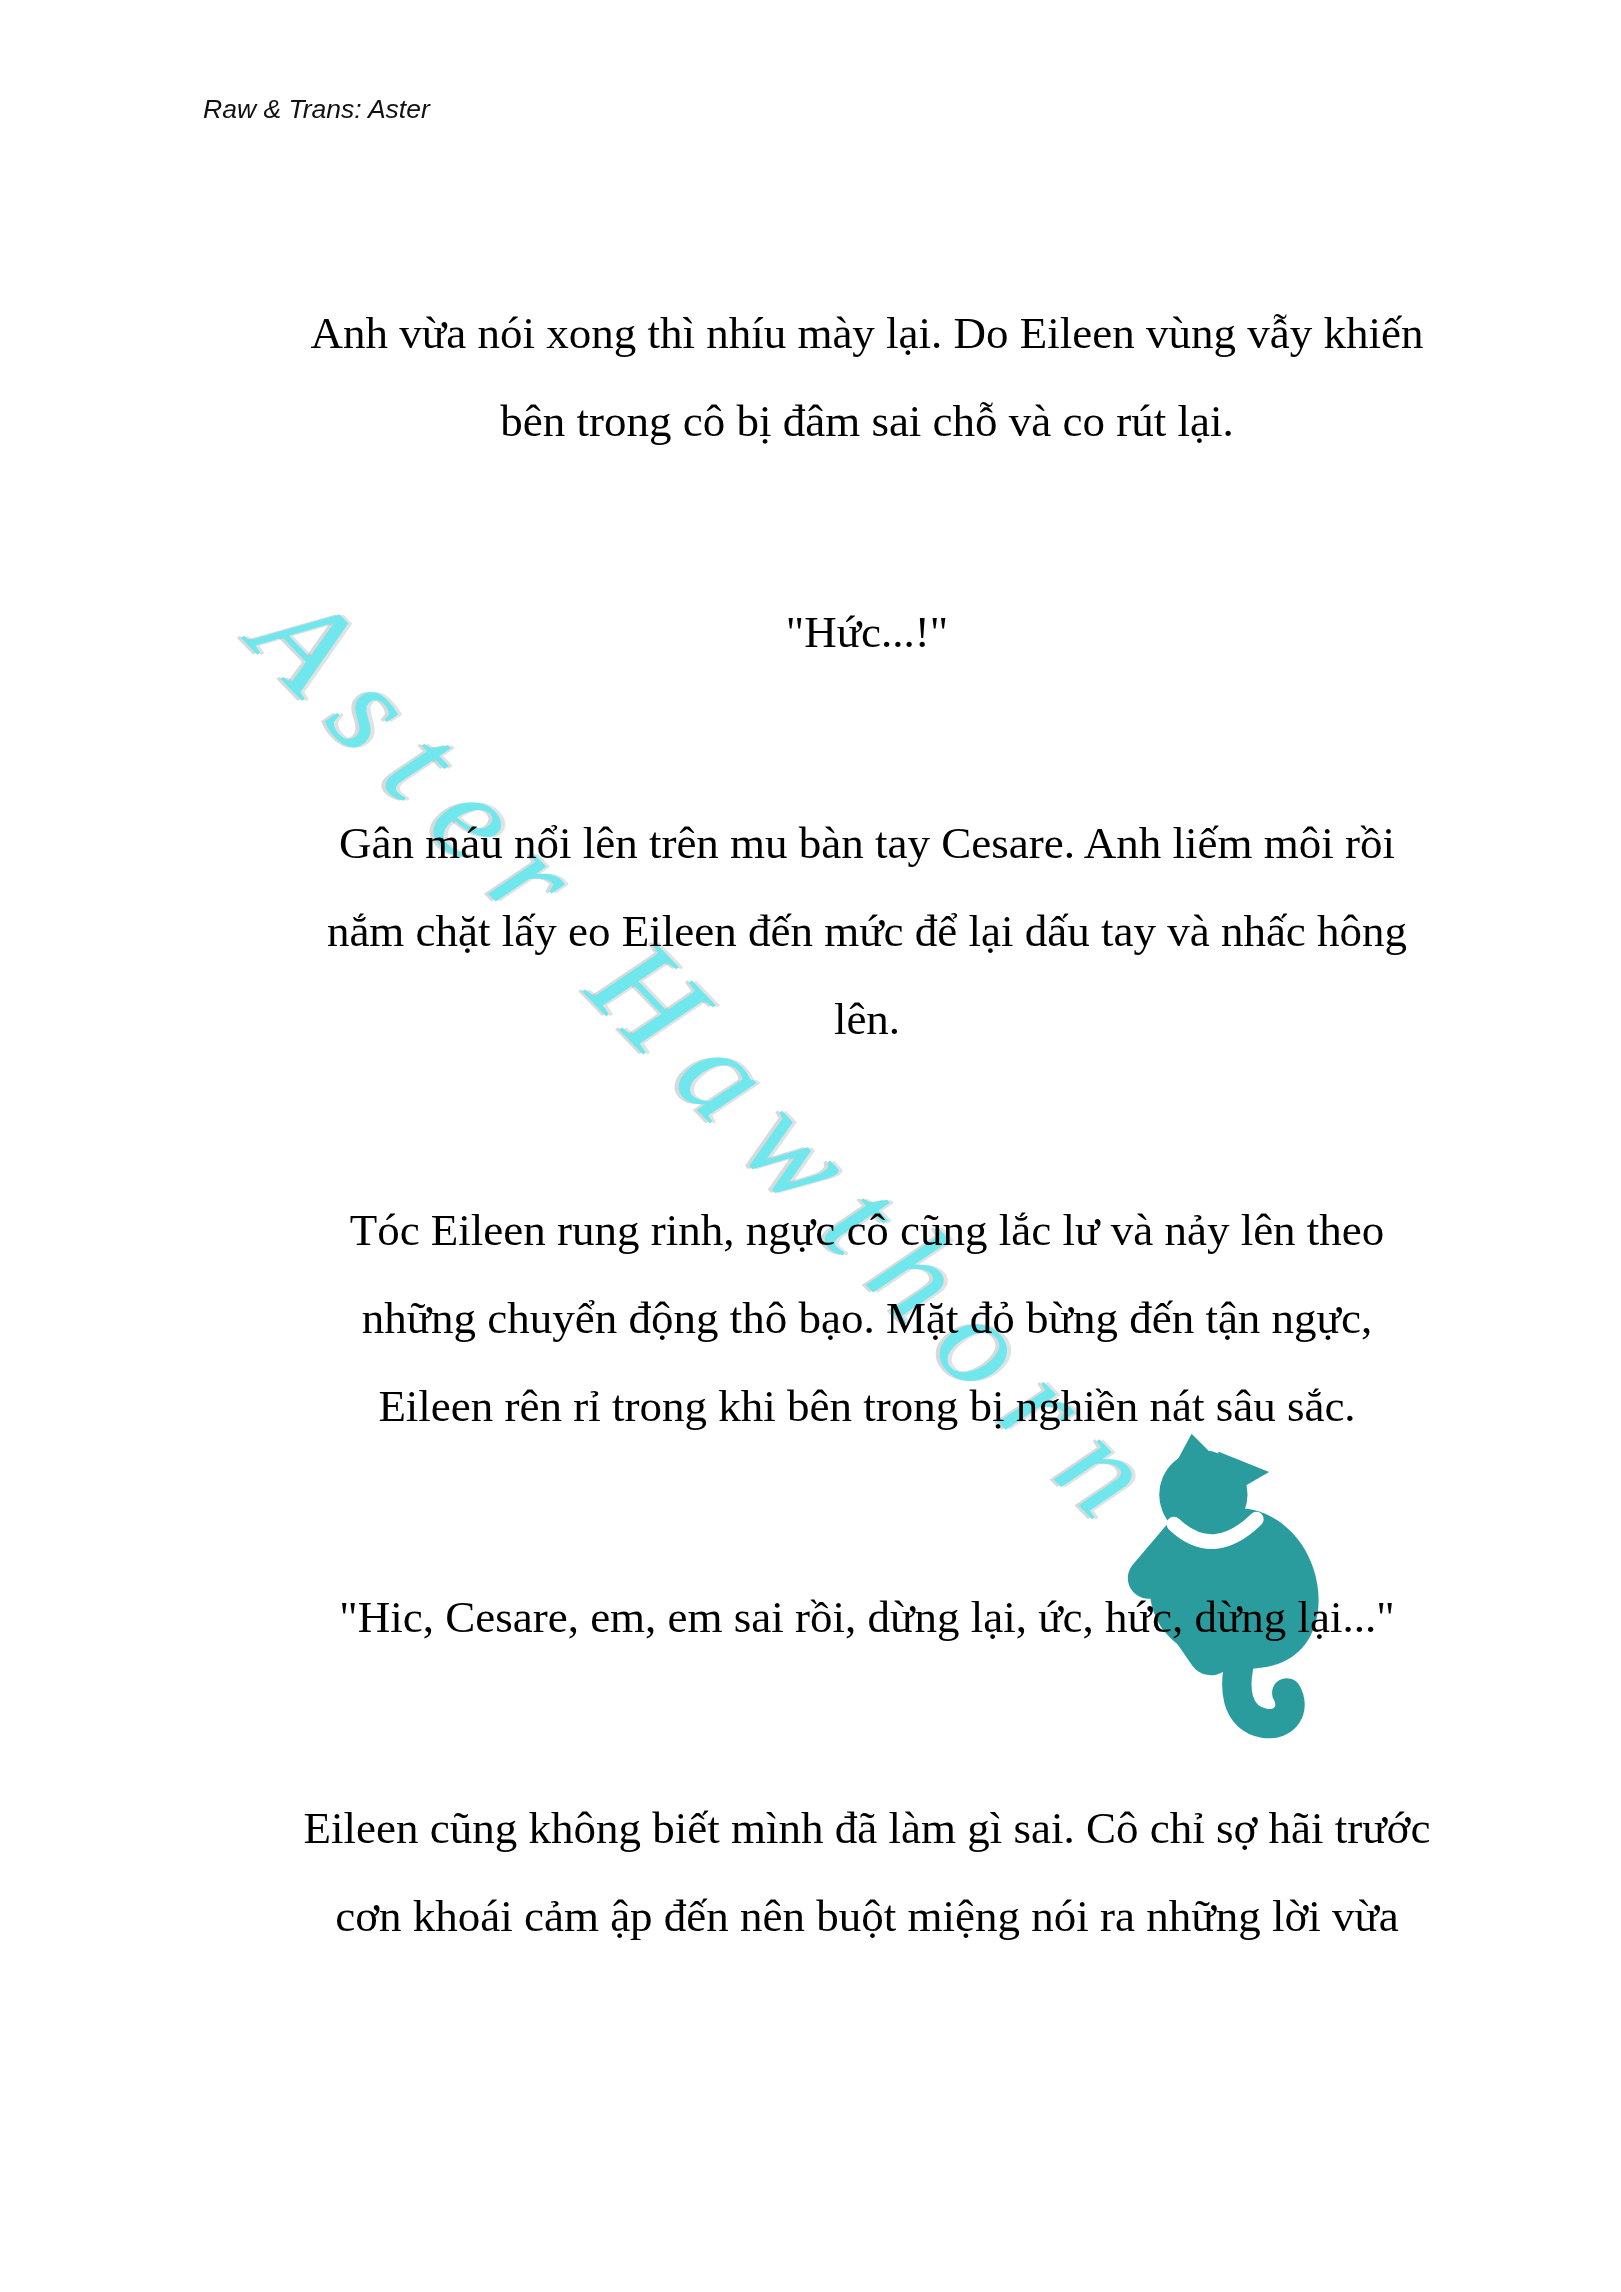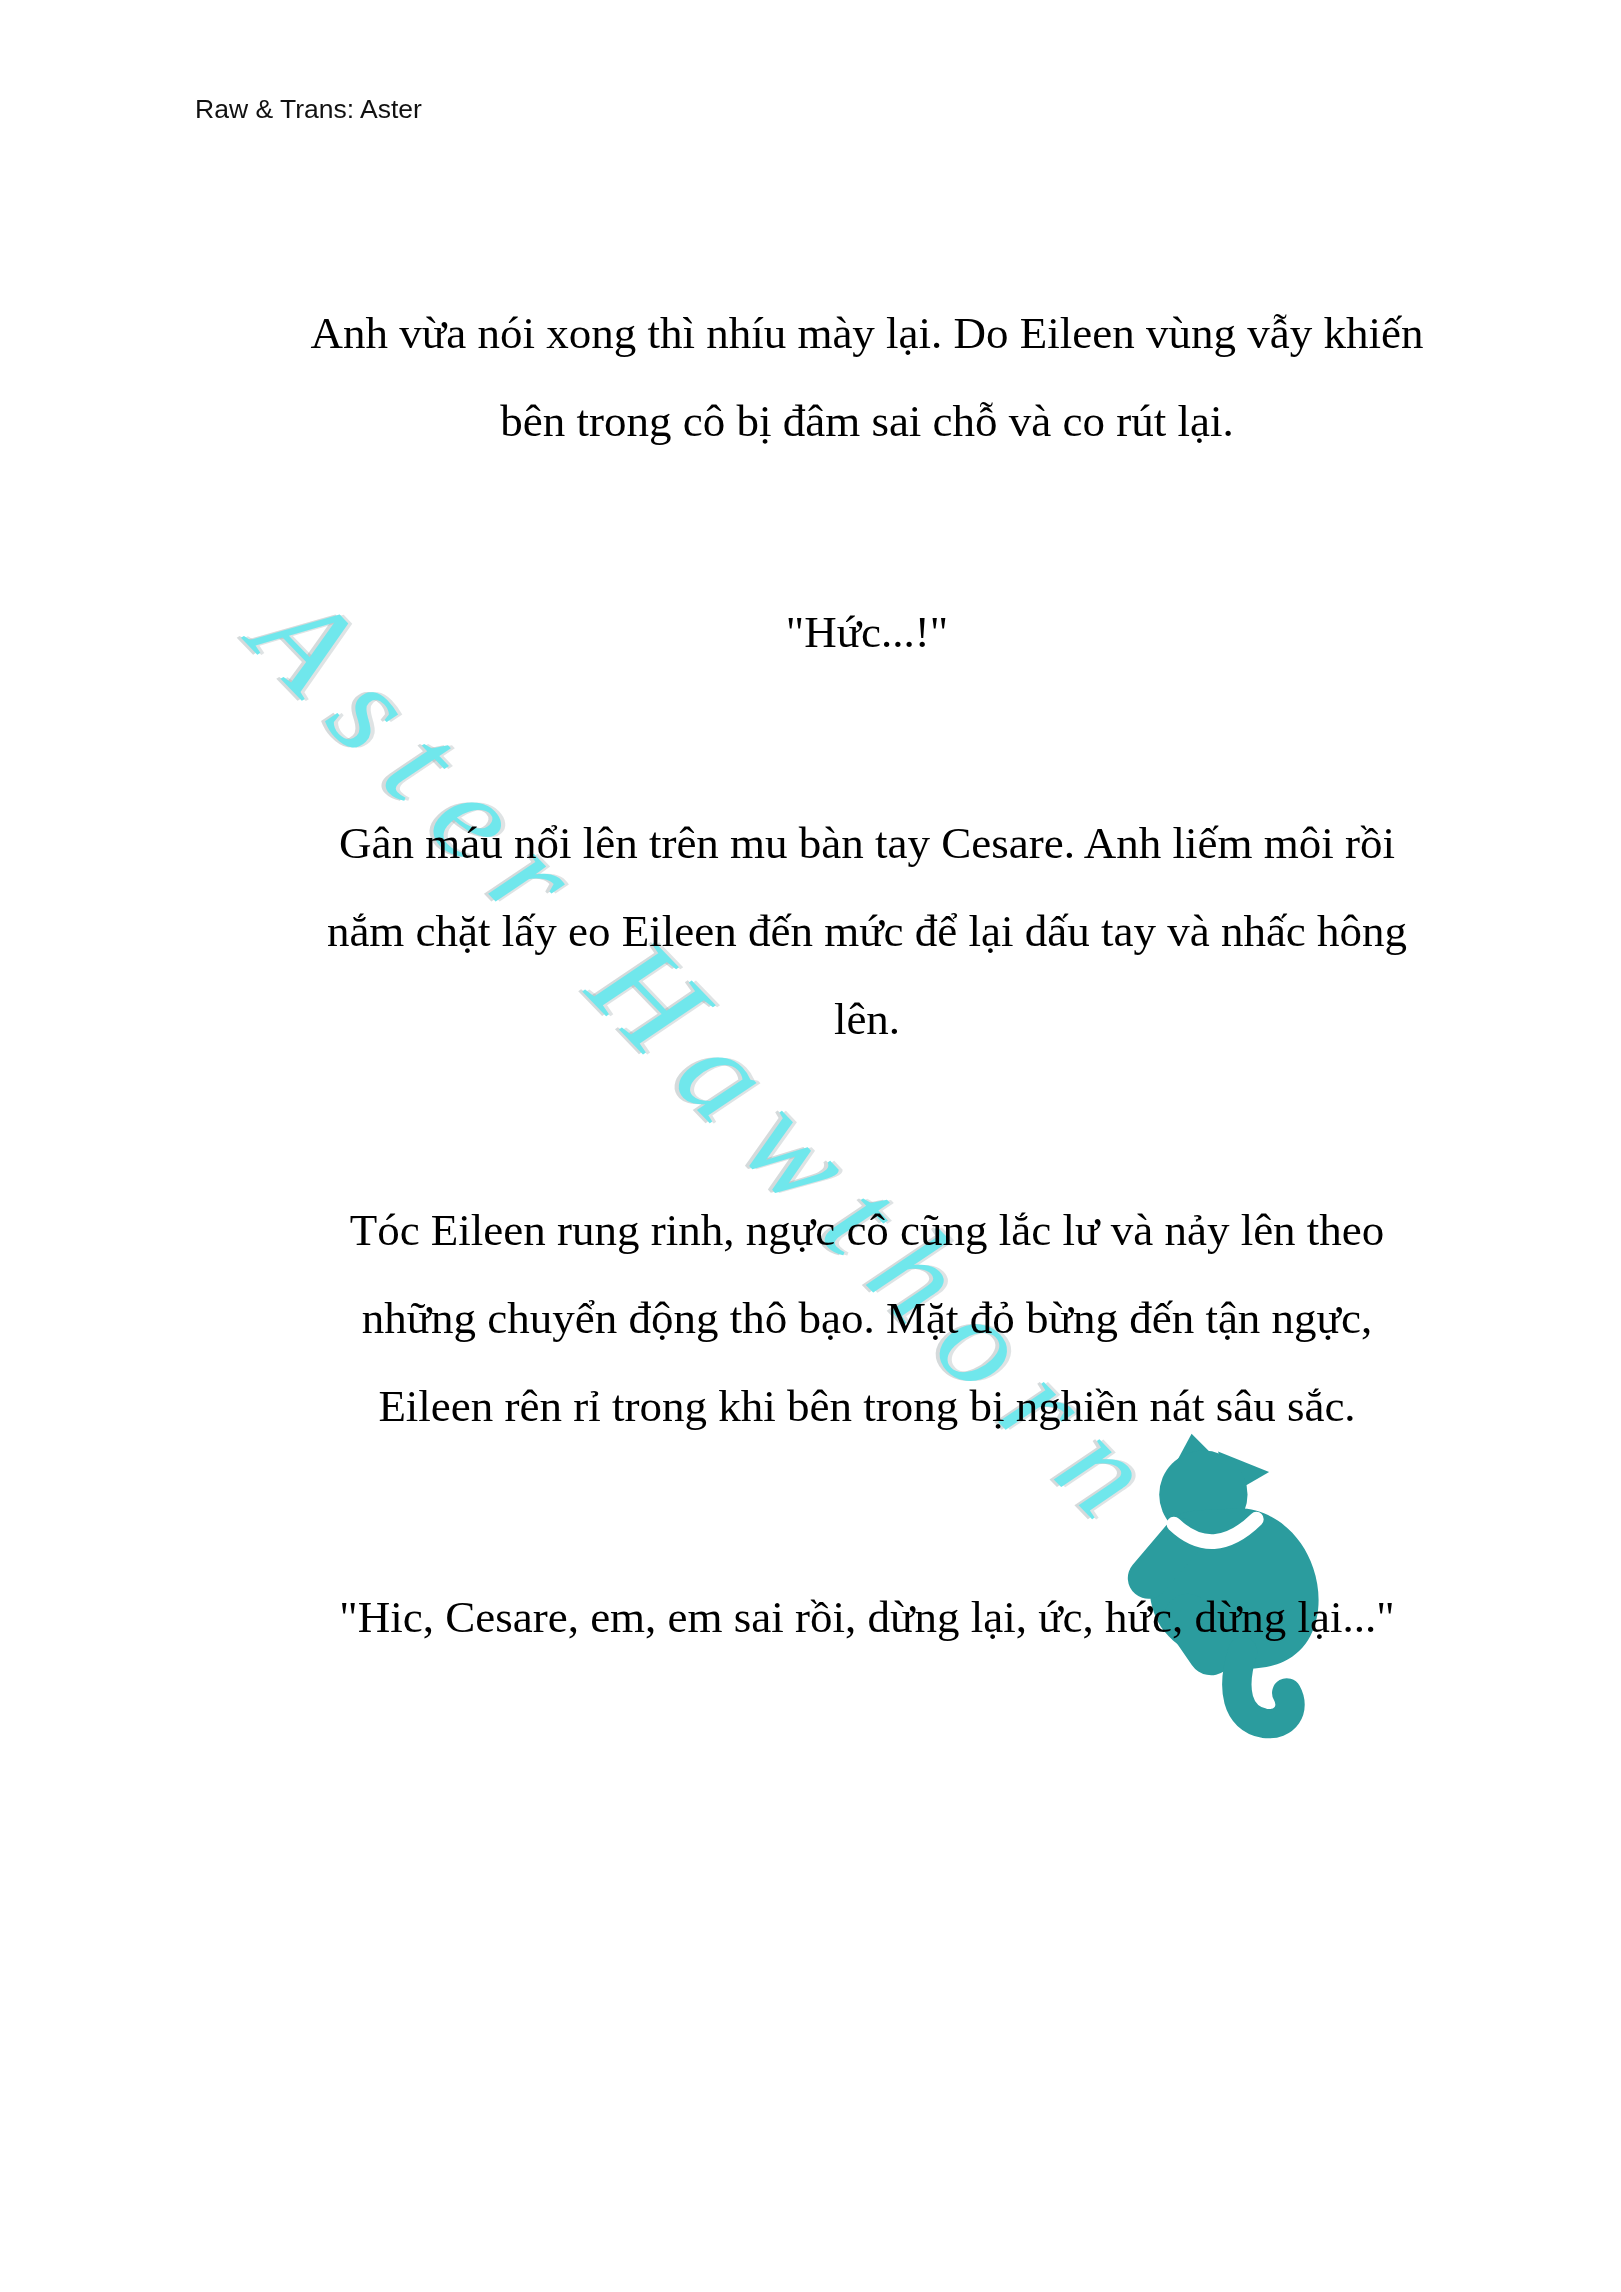--- a/index.html
+++ b/index.html
@@ -7,24 +7,25 @@
     position:relative;
     width:1621px;height:2293px;
     margin:0 auto;
     background:#ffffff;
     overflow:hidden;
     font-family:"Liberation Serif",serif;
     color:#000;
   }
   .credit{
     position:absolute;
-    left:195px;top:95px;
+    left:203px;top:95px;
     font-family:"Liberation Sans",sans-serif;
     font-size:26.5px;line-height:1.1;
     color:#111;
+    font-style:italic;
   }
   .watermark{
     position:absolute;
     left:333px;top:559px;
     transform:rotate(46deg);
     transform-origin:0 0;
     font-family:"Liberation Serif",serif;
     font-style:italic;
     font-size:132px;
     letter-spacing:29px;
@@ -81,16 +82,18 @@
     <p>Anh vừa nói xong thì nhíu mày lại. Do Eileen vùng vẫy khiến
 bên trong cô bị đâm sai chỗ và co rút lại.</p>
     <p>"Hức...!"</p>
     <p>Gân máu nổi lên trên mu bàn tay Cesare. Anh liếm môi rồi
 nắm chặt lấy eo Eileen đến mức để lại dấu tay và nhấc hông
 lên.</p>
     <p>Tóc Eileen rung rinh, ngực cô cũng lắc lư và nảy lên theo
 những chuyển động thô bạo. Mặt đỏ bừng đến tận ngực,
 Eileen rên rỉ trong khi bên trong bị nghiền nát sâu sắc.</p>
     <p>"Hic, Cesare, em, em sai rồi, dừng lại, ức, hức, dừng lại..."</p>
+    <p>Eileen cũng không biết mình đã làm gì sai. Cô chỉ sợ hãi trước
+cơn khoái cảm ập đến nên buột miệng nói ra những lời vừa</p>
   </div>
 
 </div>
 
 
 </body></html>

